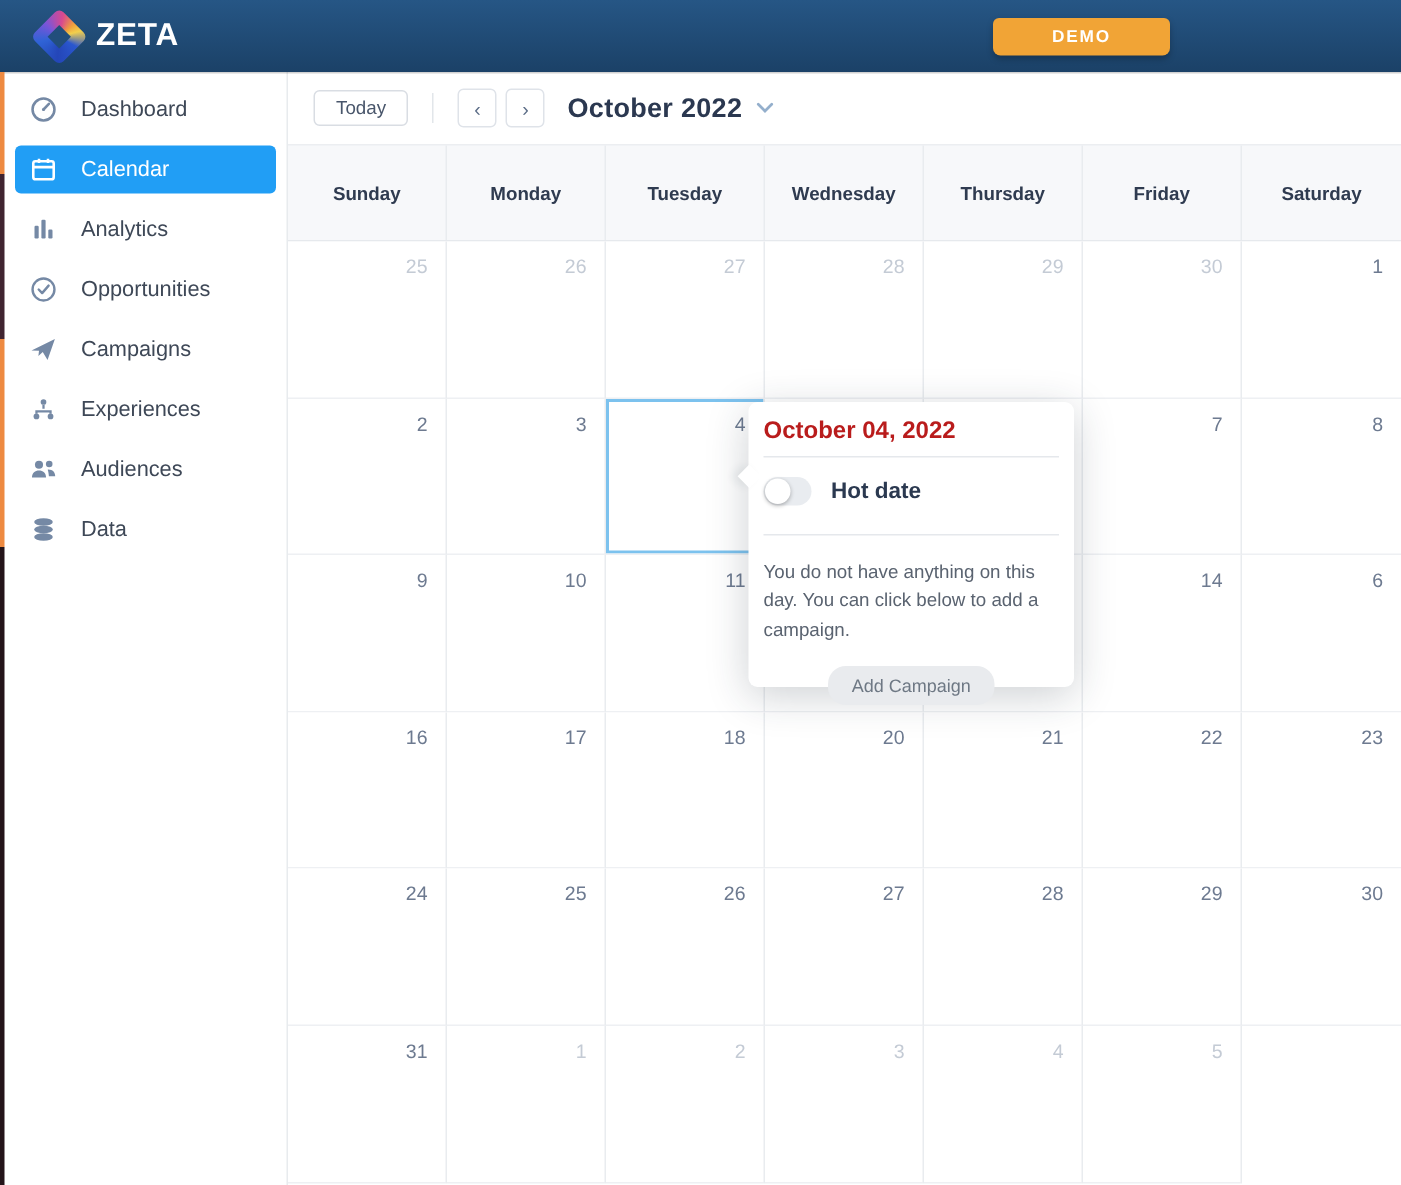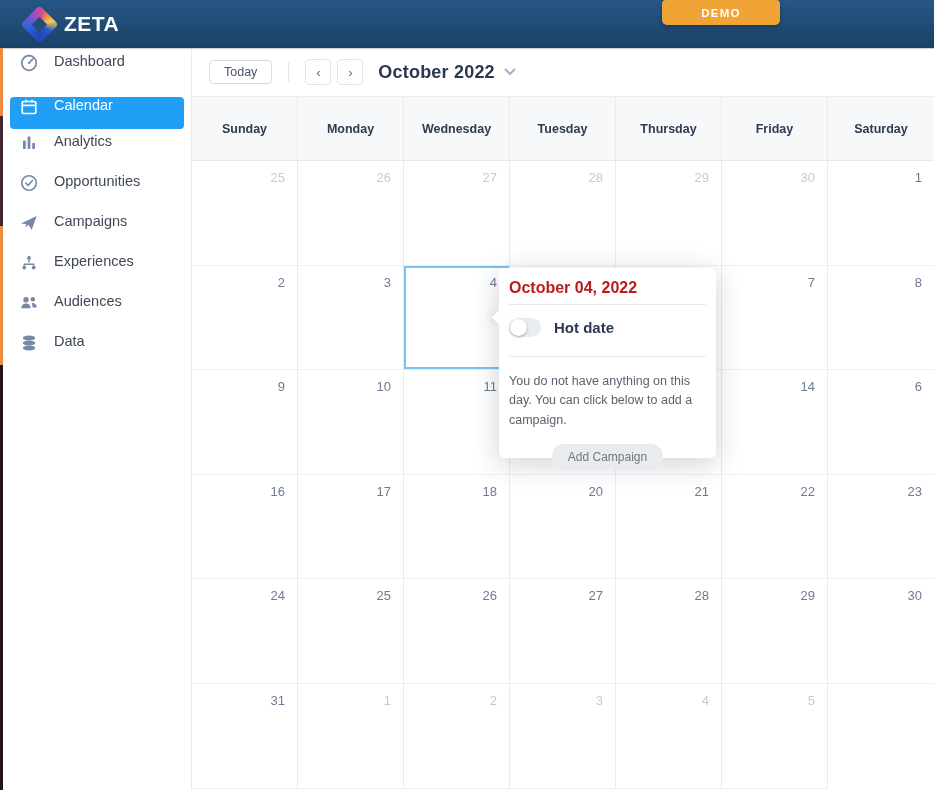--- a/index.html
+++ b/index.html
@@ -11,37 +11,37 @@
   .navbar { position:absolute; left:0; top:0; width:934px; height:48px;
     background:linear-gradient(180deg,#265685 0%,#1b4167 100%);
     display:flex; align-items:center; padding-left:26px; z-index:30;
     box-shadow:0 1px 0 rgba(0,0,0,.18); }
   .brand { display:flex; align-items:center; gap:11px; }
   .logo-diamond { width:27px; height:27px; transform:rotate(45deg); border-radius:4px;
     background:conic-gradient(from -90deg at 50% 50%, #7a55d8 0deg, #d8498f 55deg, #f0a03c 95deg, #f2cf4c 120deg, #2a57cf 165deg, #2446b8 230deg, #2f63d6 300deg, #7a55d8 360deg);
     display:flex; align-items:center; justify-content:center; }
   .logo-hole { width:11px; height:11px; background:#224e7b; }
   .brand-text { color:#fff; font-size:21px; font-weight:bold; letter-spacing:.5px; }
-  .demo-badge { position:absolute; left:662px; top:0; width:118px; height:25px;
+  .demo-badge { position:absolute; left:662px; top:12px; width:118px; height:25px;
     background:#f1a436; border-radius:4px 4px 5px 5px; color:#fff; font-size:11.5px;
     font-weight:bold; letter-spacing:1.2px; display:flex; align-items:center; justify-content:center;
     box-shadow:0 2px 4px rgba(0,0,0,.25); }
 
   
   .edge-strip { position:absolute; left:0; top:48px; width:3px; height:742px; z-index:40;
     background:linear-gradient(to bottom,
       #ee8a41 0px, #ee8a41 68px,
       #402430 68px, #402430 178px,
       #ee8a41 178px, #ee8a41 317px,
       #241419 317px, #241419 100%); }
 
   
   .sidebar { position:absolute; left:0; top:48px; width:192px; height:742px;
     background:#fff; border-right:1px solid #e8ebee; padding-top:5px; z-index:10; }
-  .nav-item { height:40px; margin:0 7px 0 10px; display:flex; gap:15px;
+  .nav-item { height:40px; margin:0 7px 0 10px; display:flex; align-items:center; gap:15px;
     padding-left:9px; border-radius:4px; cursor:pointer; color:#7589a5; }
   .nav-item .nav-label { color:#3e4857; font-size:14.5px; font-weight:500; }
   .nav-item.active { background:#219ef5; height:32px; margin-top:4px; margin-bottom:4px; color:#fff; }
   .nav-item.active .nav-label { color:#fff; font-weight:normal; }
   .nav-icon { width:20px; height:20px; flex:0 0 20px; display:flex; align-items:center; }
   .nav-icon svg { width:20px; height:20px; }
 
   
   .main { position:absolute; left:192px; top:48px; width:742px; height:588px; background:#fff; }
 
@@ -199,22 +199,22 @@
       <span class="month-caret">
         <svg width="12" height="8" viewBox="0 0 12 8" fill="none" stroke="currentColor" stroke-width="1.8" stroke-linecap="round">
             <path d="M1.5 1.5 L6 6 L10.5 1.5"></path>
           </svg>
       </span>
     </div>
 
     <div class="cal-head">
         <div class="dow">Sunday</div>
         <div class="dow">Monday</div>
+        <div class="dow">Tuesday</div>
         <div class="dow">Wednesday</div>
-        <div class="dow">Tuesday</div>
         <div class="dow">Thursday</div>
         <div class="dow">Friday</div>
         <div class="dow">Saturday</div>
       </div>
     <div class="cal-grid">
         <div class="cell muted">
           <span class="daynum">25</span>
         </div>
         <div class="cell muted">
           <span class="daynum">26</span>

